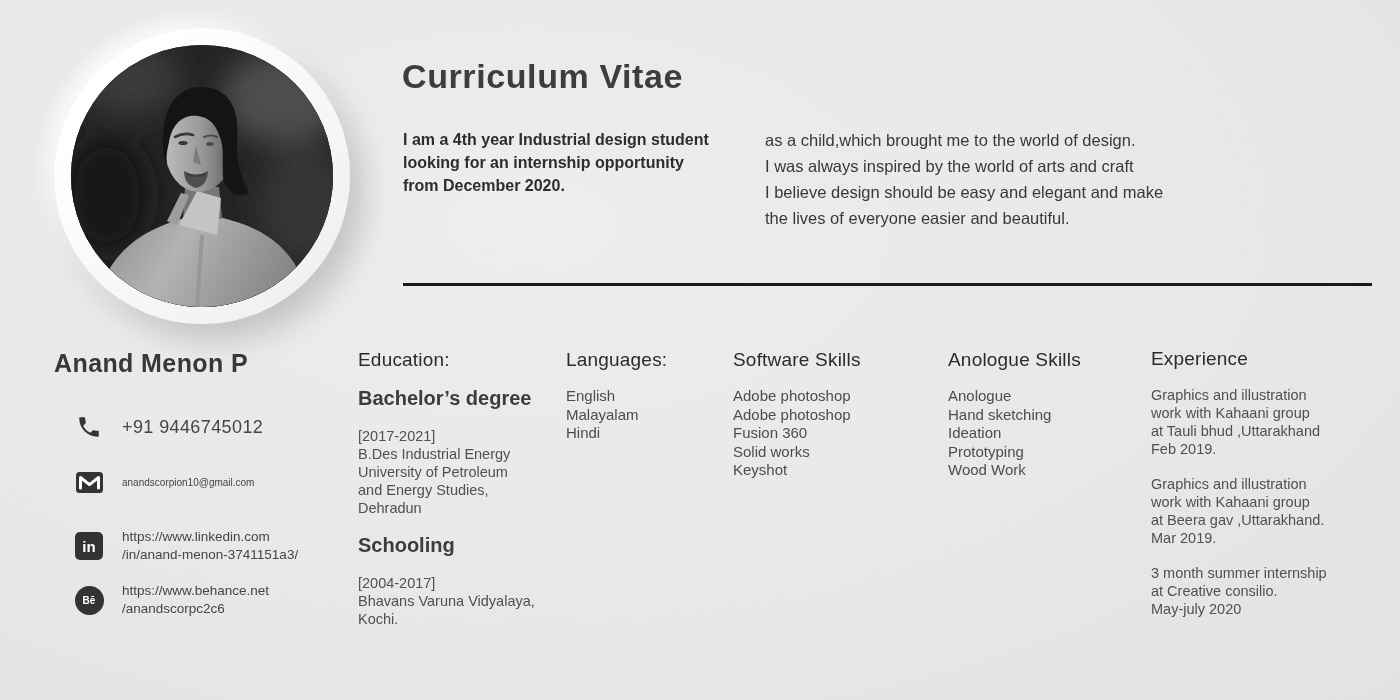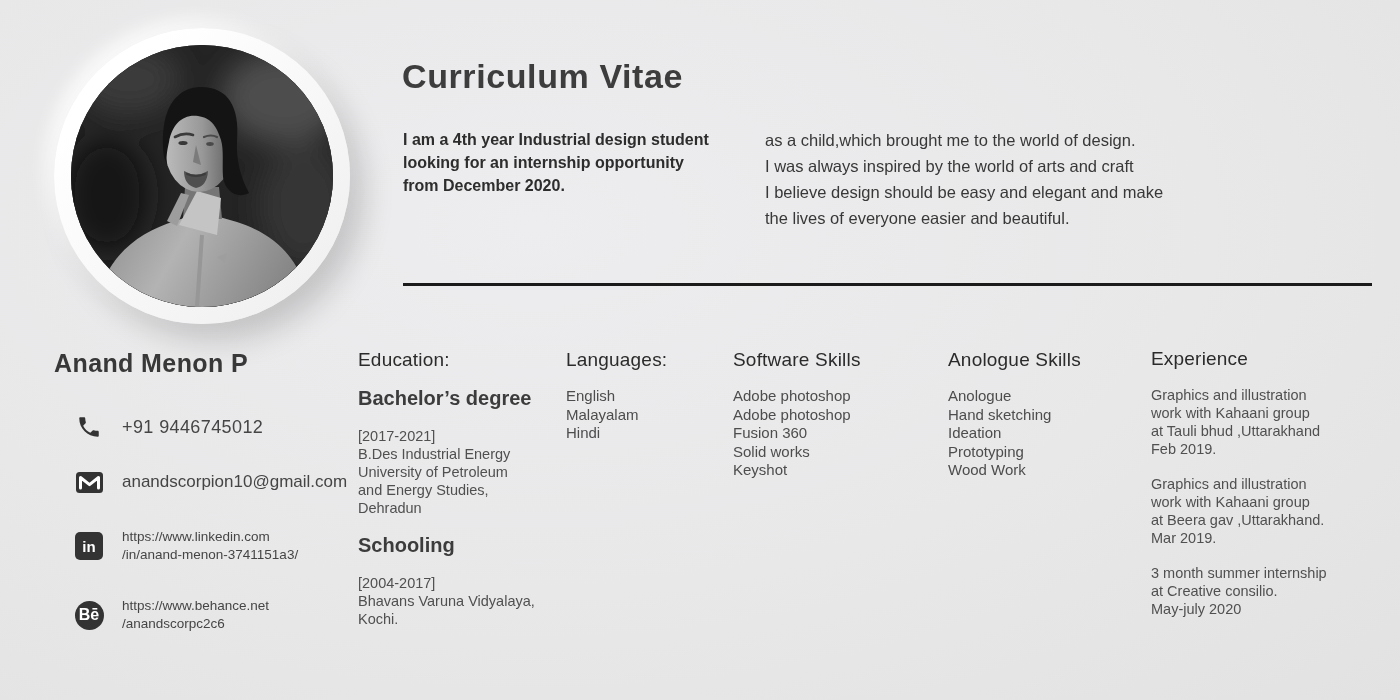--- a/index.html
+++ b/index.html
@@ -30,35 +30,35 @@
   .profile-name {
     position: absolute; left: 54px; top: 349px; width: 296px;
     text-align: left; font-size: 25px; font-weight: 700; color: #383838;
     letter-spacing: 0.4px;
   }
   .contacts { position: absolute; left: 74px; top: 412px; }
   .contact-row { display: flex; align-items: center; }
   .contact-row.two-line { align-items: center; }
   .row-phone    { margin-bottom: 25px; height: 30px; }
   .row-email    { margin-bottom: 29px; height: 30px; }
-  .row-linkedin { margin-bottom: 29px; height: 40px; }
+  .row-linkedin { margin-bottom: 14px; height: 40px; }
   .row-behance  { height: 40px; }
   .icon-box { width: 30px; display: flex; justify-content: center; align-items: center; flex: 0 0 30px; }
   .contact-text { margin-left: 18px; color: #454545; }
   .t-phone { font-size: 18px; letter-spacing: 0.4px; }
-  .t-email { font-size: 17px; }
+  .t-email { font-size: 10px; }
   .t-url { font-size: 13.5px; line-height: 18px; }
   .sq-icon {
     width: 28px; height: 28px; background: #333333; border-radius: 5px;
     color: #ffffff; font-weight: 700; font-size: 15px;
     display: flex; align-items: center; justify-content: center;
   }
   .circ-icon {
     width: 29px; height: 29px; background: #333333; border-radius: 50%;
-    color: #ffffff; font-weight: 700; font-size: 16px;
+    color: #ffffff; font-weight: 700; font-size: 10px;
     display: flex; align-items: center; justify-content: center;
   }
 
   
   .cv-title {
     position: absolute; left: 402px; top: 57px;
     font-size: 34px; font-weight: 800; color: #3d3d3d; letter-spacing: 0.6px;
   }
   .intro-left { position: absolute; left: 403px; top: 128px; }
   .intro-left .iline { font-size: 16px; font-weight: 600; line-height: 23px; color: #2d2d2d; }

